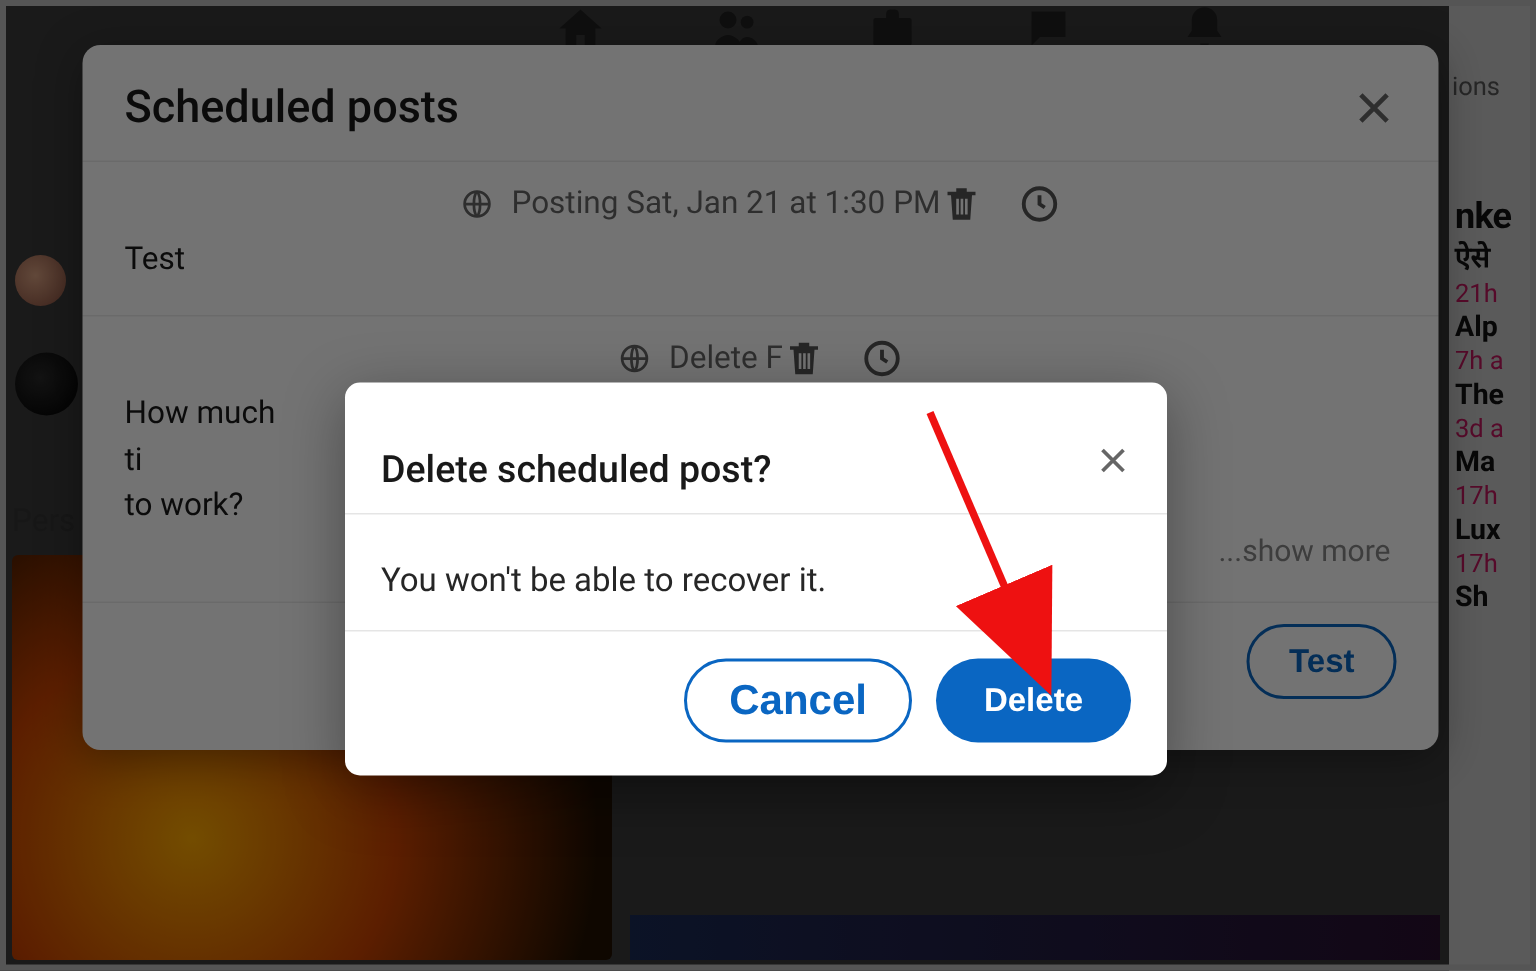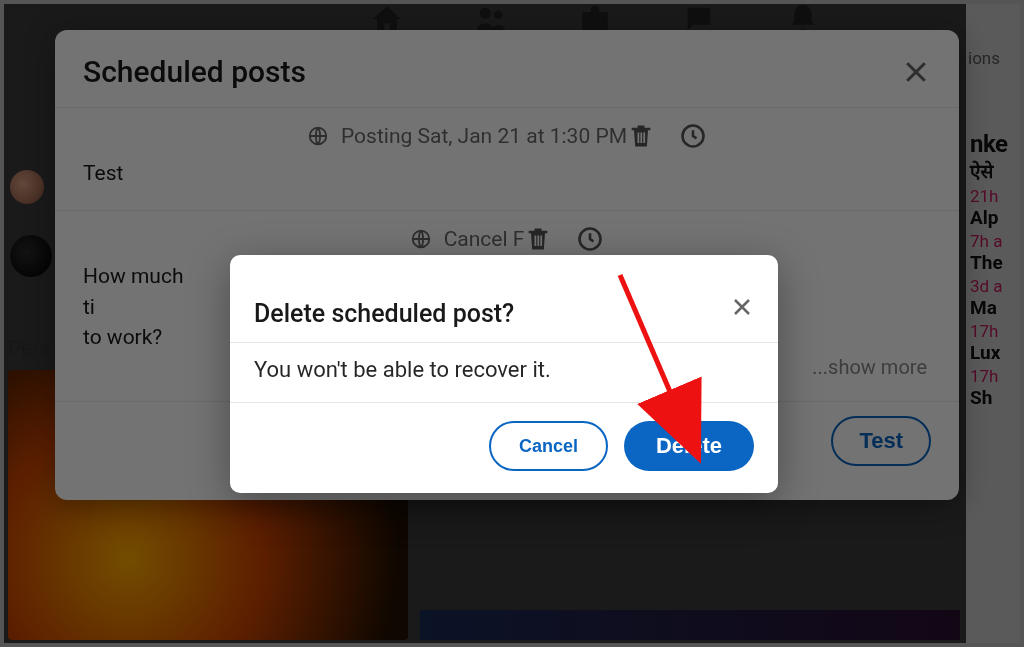--- a/index.html
+++ b/index.html
@@ -104,29 +104,29 @@
     position: absolute;
     left: 230px; top: 255px;
     width: 548px;
     background: #fff;
     border-radius: 10px;
     box-shadow: 0 10px 40px rgba(0,0,0,0.35);
   }
   .dlg-header { display:flex; justify-content:space-between; align-items:flex-start; padding: 24px 24px 14px; margin-top: 20px; }
   .dlg-title { font-size: 25px; color: rgba(0,0,0,0.9); font-weight: 500; }
   .dlg-close { width:24px; height:24px; color:#666; margin-top:-4px;}
-  .dlg-body { padding: 14px 24px 20px; border-top: 1px solid rgba(0,0,0,0.1); border-bottom: 1px solid rgba(0,0,0,0.1); font-size: 22px; color: rgba(0,0,0,0.85); }
+  .dlg-body { padding: 32px 24px 20px; border-top: 1px solid rgba(0,0,0,0.1); border-bottom: 1px solid rgba(0,0,0,0.1); font-size: 22px; color: rgba(0,0,0,0.85); }
   .dlg-footer { display:flex; justify-content:flex-end; gap:16px; padding: 18px 24px 22px; }
   .btn-outline {
     border: 2px solid #0a66c2;
     color: #0a66c2;
     background: #fff;
     border-radius: 30px;
     padding: 10px 28px;
-    font-size: 18px;
+    font-size: 28px;
     font-weight: 600;
   }
   .btn-primary {
     border: none;
     background: #0a66c2;
     color: #fff;
     border-radius: 30px;
     padding: 12px 32px;
     font-size: 22px;
     font-weight: 600;
@@ -250,21 +250,21 @@
 
   <div class="post-item">
     <div class="post-meta-row">
       <div class="post-meta">
         <span class="globe-ic">
           <svg viewBox="0 0 24 24" fill="none" stroke="#666" stroke-width="2">
               <circle cx="12" cy="12" r="9"></circle>
               <path d="M3 12h18M12 3c3 3 3 15 0 18M12 3c-3 3-3 15 0 18"></path>
             </svg>
         </span>
-        <span>Cancel F</span>
+        <span>Delete F</span>
       </div>
       <div class="post-actions">
         <span class="trash-ic">
           <svg viewBox="0 0 24 24" fill="#555">
               <path d="M6 7h12l-1 14H7zM4 5h16V7H4zM9 3h6v2H9z"></path>
               <rect x="9" y="9" width="1.5" height="9" fill="#fff"></rect>
               <rect x="11.5" y="9" width="1.5" height="9" fill="#fff"></rect>
               <rect x="14" y="9" width="1.5" height="9" fill="#fff"></rect>
             </svg>
         </span>

